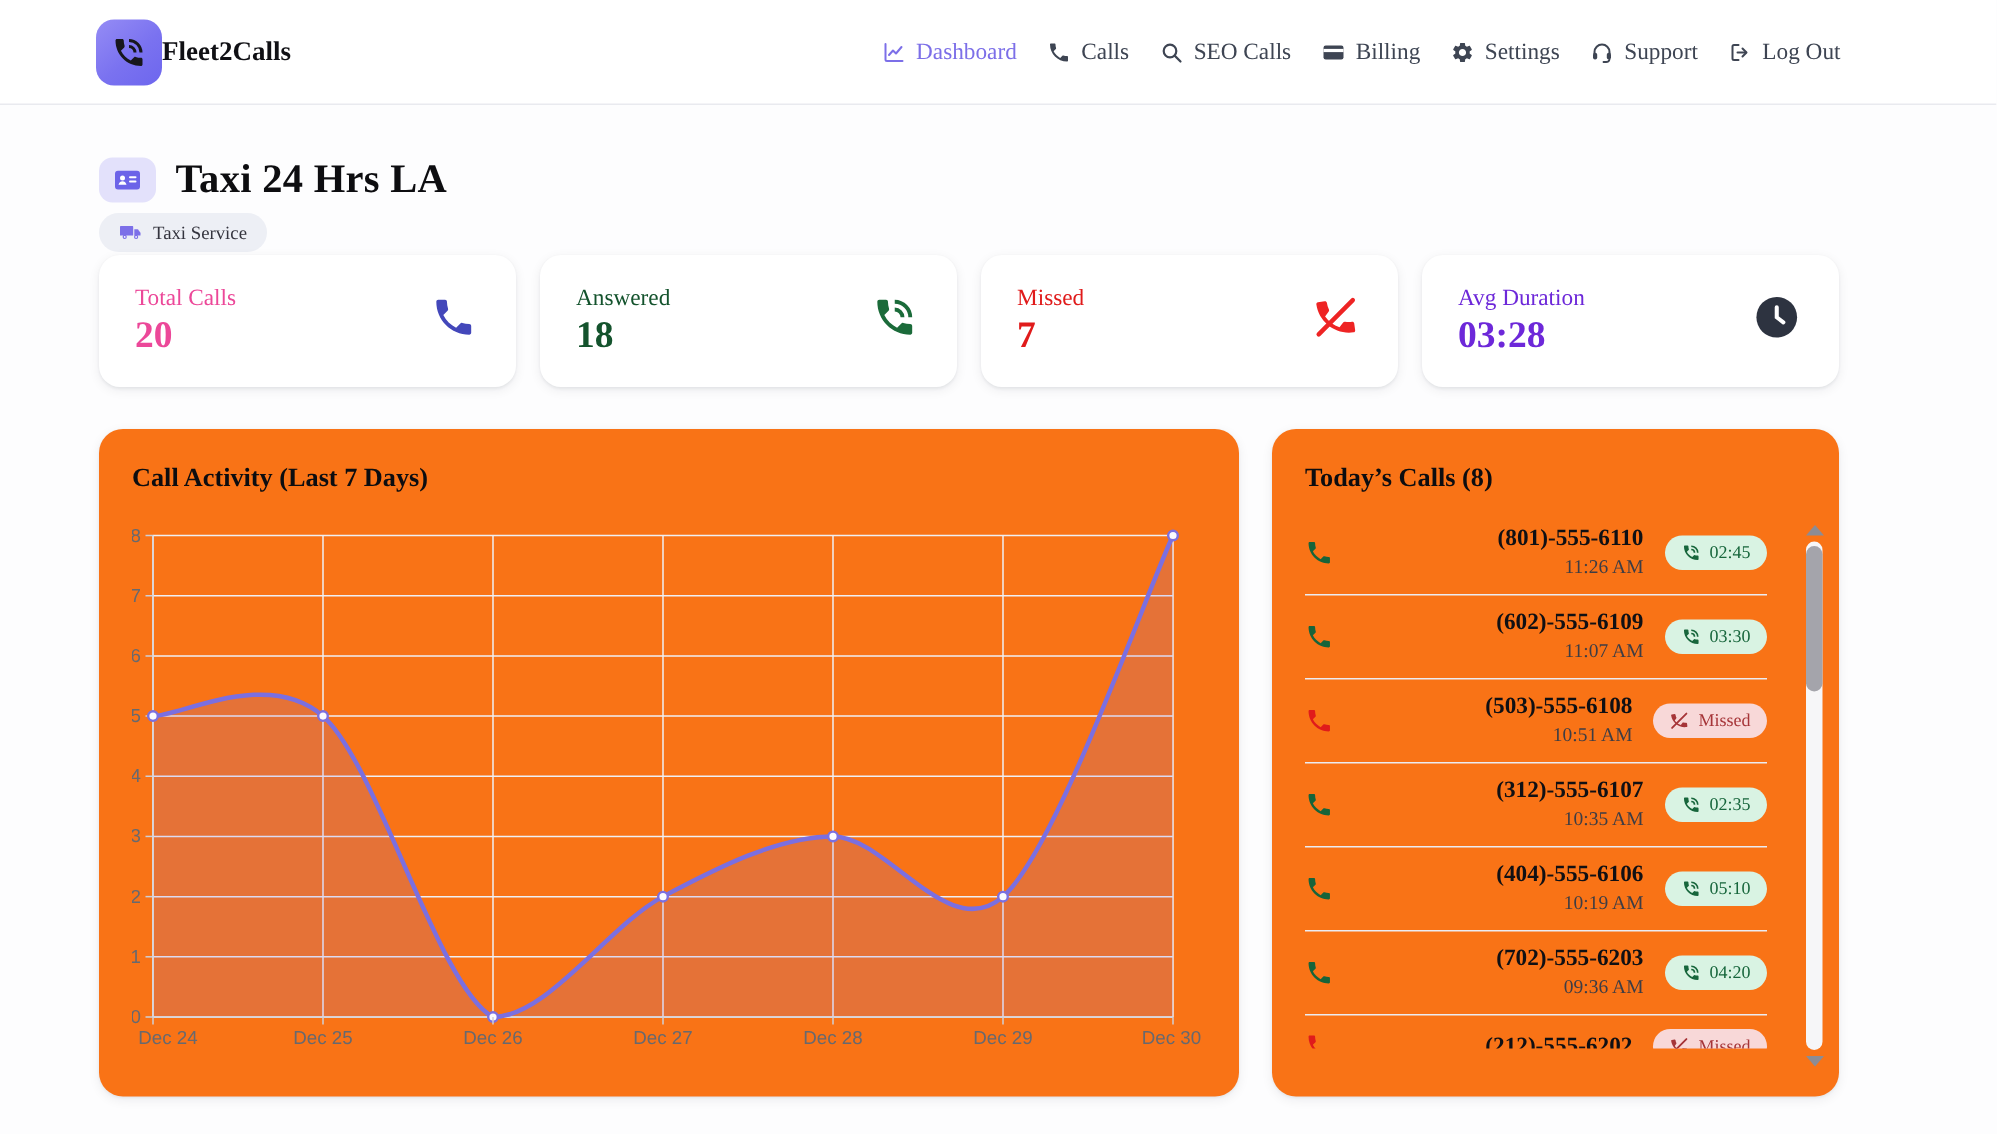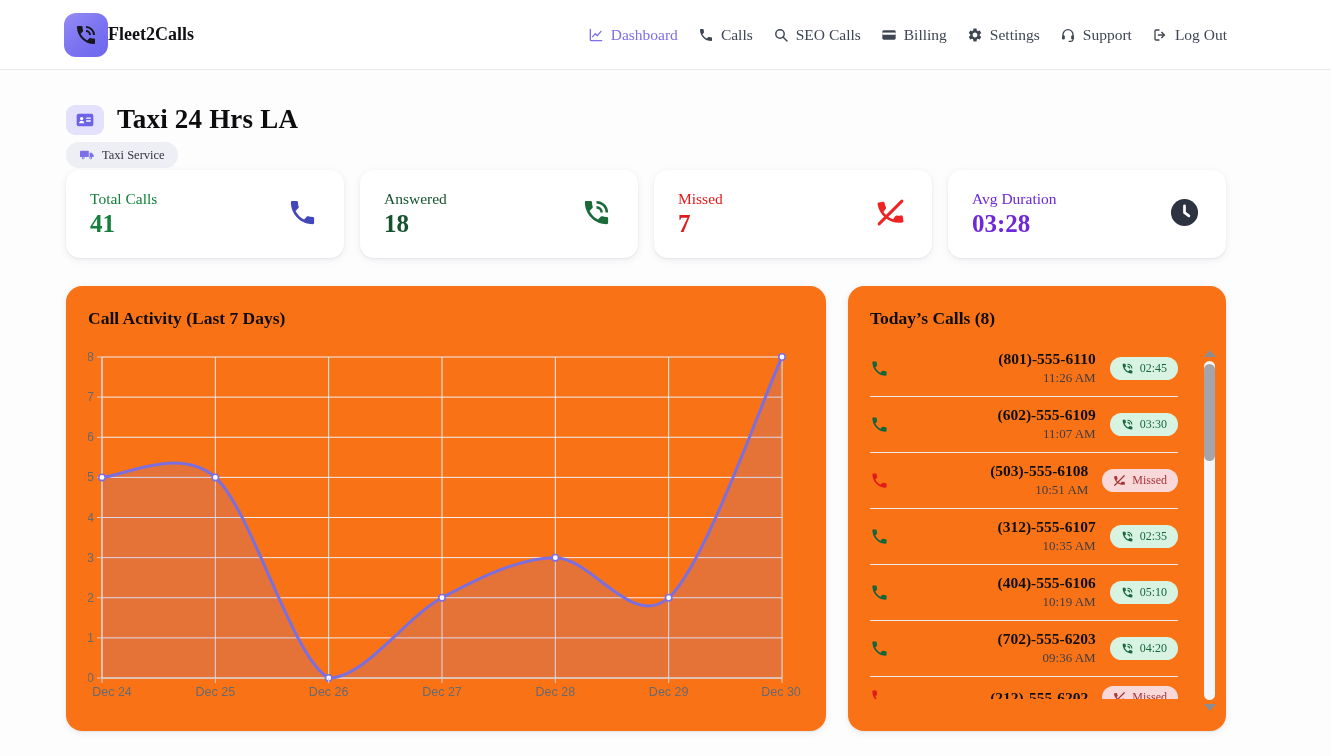--- a/index.html
+++ b/index.html
@@ -200,23 +200,23 @@
             <circle cx="17.6" cy="16.4" r="2.1" fill="currentColor"></circle>
             <circle cx="17.6" cy="16.4" r=".9" fill="#fff"></circle>
           </svg>
         </span>
       <span>Taxi Service</span>
     </div>
   </section>
 
   <section class="stats" id="stats">
       <div class="stat-card">
-        <div class="stat-info" style="color:#15803d">
+        <div class="stat-info" style="color:#ec4899">
           <div class="stat-label">Total Calls</div>
-          <div class="stat-value">41</div>
+          <div class="stat-value">20</div>
         </div>
         <div class="stat-icon" style="color:#4347ba"><svg viewBox="0 0 24 24">
             <path fill="currentColor" d="M6.62 10.79c1.44 2.83 3.76 5.14 6.59 6.59l2.2-2.2c.27-.27.67-.36 1.02-.24 1.12.37 2.33.57 3.57.57.55 0 1 .45 1 1V20c0 .55-.45 1-1 1-9.39 0-17-7.61-17-17 0-.55.45-1 1-1h3.5c.55 0 1 .45 1 1 0 1.25.2 2.45.57 3.57.11.35.03.74-.25 1.02l-2.2 2.2z"></path>
           </svg></div>
       </div>
       <div class="stat-card">
         <div class="stat-info" style="color:#14532d">
           <div class="stat-label">Answered</div>
           <div class="stat-value">18</div>
         </div>

